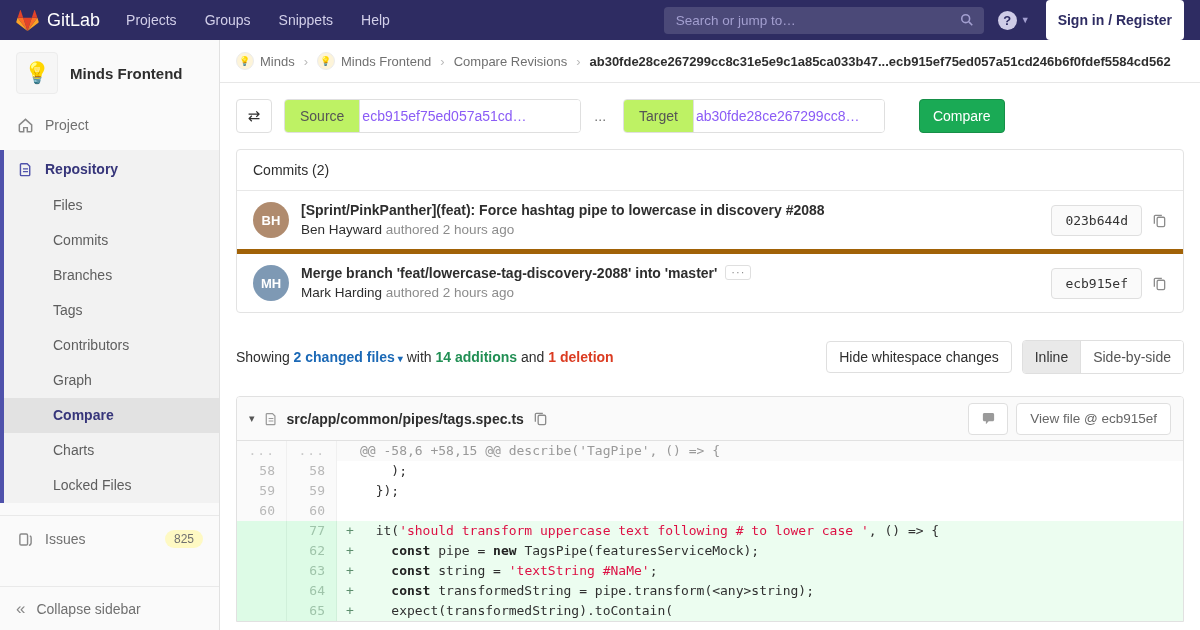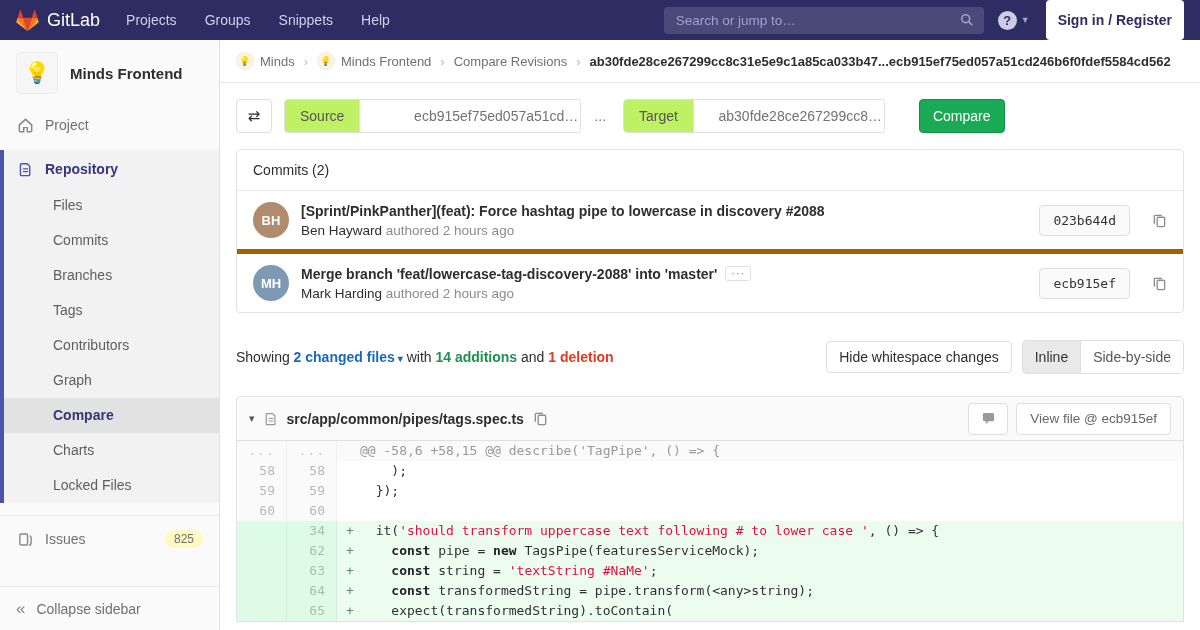--- a/index.html
+++ b/index.html
@@ -52,40 +52,40 @@
       display:flex;align-items:center;justify-content:center;border:1px solid #ececec}
   .crumb-sep{color:#bbb}
   .crumb-current{color:#2e2e2e;font-weight:700}
   .content{padding:16px;overflow:hidden}
   
   .compare-row{display:flex;align-items:center;gap:8px}
   .icon-btn{width:36px;height:34px;border:1px solid #dfdfdf;border-radius:4px;background:#fff;
       display:flex;align-items:center;justify-content:center;font-size:15px;color:#2e2e2e;cursor:pointer}
   .input-group{display:flex;border:1px solid #dfdfdf;border-radius:4px;height:34px;overflow:hidden;box-sizing:border-box;margin-left:4px}
   .ig-label{background:#bef264;border-right:1px solid #dfdfdf;padding:0 15px;display:flex;align-items:center;font-size:14px;color:#555}
-  .ig-input{border:none;outline:none;text-align:right;font-size:14px;color:#737373;font-family:inherit}
+  .ig-input{border:none;outline:none;text-align:left;font-size:14px;color:#8b5cf6;font-family:inherit}
   .ig-input.src{width:216px}
   .ig-input.tgt{width:186px}
   .sep-dots{color:#707070;margin:0 5px}
   .btn-green{margin-left:26px;background:#1aaa55;border:1px solid #168f48;color:#fff;font-size:14px;
       height:34px;padding:0 13px;border-radius:4px;cursor:pointer;font-family:inherit}
   
   .panel{border:1px solid #e3e3e3;border-radius:4px;margin-top:16px}
   .panel-head{padding:12px 16px;font-size:14px;border-bottom:1px solid #e8e8e8;color:#2e2e2e}
-  .commit-row{display:flex;align-items:center;padding:11px 16px}
+  .commit-row{display:flex;padding:11px 16px}
   .commit-row + .commit-row{border-top:5px solid #a16207}
   .c-avatar{width:36px;height:36px;border-radius:50%;flex:none;color:#fff;font-size:13px;font-weight:bold;
       display:flex;align-items:center;justify-content:center;margin-right:12px}
   .c-main{flex:1;min-width:0}
   .c-title{font-weight:600;font-size:14px;color:#2e2e2e;cursor:pointer}
   .c-ellipsis{display:inline-block;border:1px solid #dfdfdf;border-radius:3px;background:#fff;color:#888;
       padding:0 5px;margin-left:8px;font-size:11px;line-height:13px;cursor:pointer;letter-spacing:1px;vertical-align:2px}
   .c-sub{margin-top:4px;font-size:13.5px;color:#8c8c8c}
   .c-author{color:#2e2e2e;cursor:pointer}
-  .c-right{display:flex;align-items:center;gap:22px;margin-left:16px;flex:none}
+  .c-right{display:flex;align-items:center;gap:10px;margin-left:16px;flex:none}
   .sha-box{border:1px solid #dfdfdf;border-radius:4px;background:#fafafa;
       font-family:"DejaVu Sans Mono",monospace;font-size:13px;padding:7px 13px;color:#333;cursor:pointer}
   .copy-btn{color:#8c8c8c;cursor:pointer;display:flex}
   
   .showing-row{display:flex;align-items:center;margin:27px 0 0;font-size:14px}
   .link-blue{color:#1b69b6;font-weight:bold;cursor:pointer}
   .blue-caret{color:#1b69b6;font-size:10px;margin-left:3px}
   .green-b{color:#218f54;font-weight:bold}
   .red-b{color:#db3b21;font-weight:bold}
   .sr-right{margin-left:auto;display:flex;align-items:center}
@@ -350,21 +350,21 @@
               <span class="ln">59</span>
               <span class="code"><span class="prefix"></span><span>  });</span></span>
             </div>
             <div class="d-row context">
               <span class="ln">60</span>
               <span class="ln">60</span>
               <span class="code"><span class="prefix"></span></span>
             </div>
             <div class="d-row add">
               <span class="ln"></span>
-              <span class="ln">34</span>
+              <span class="ln">77</span>
               <span class="code"><span class="prefix">+</span><span>  it(</span><span class="str">'should transform uppercase text following # to lower case '</span><span>, () =&gt; {</span></span>
             </div>
             <div class="d-row add">
               <span class="ln"></span>
               <span class="ln">62</span>
               <span class="code"><span class="prefix">+</span><span>    </span><span class="kw">const</span><span> pipe = </span><span class="kw">new</span><span> TagsPipe(featuresServiceMock);</span></span>
             </div>
             <div class="d-row add">
               <span class="ln"></span>
               <span class="ln">63</span>

